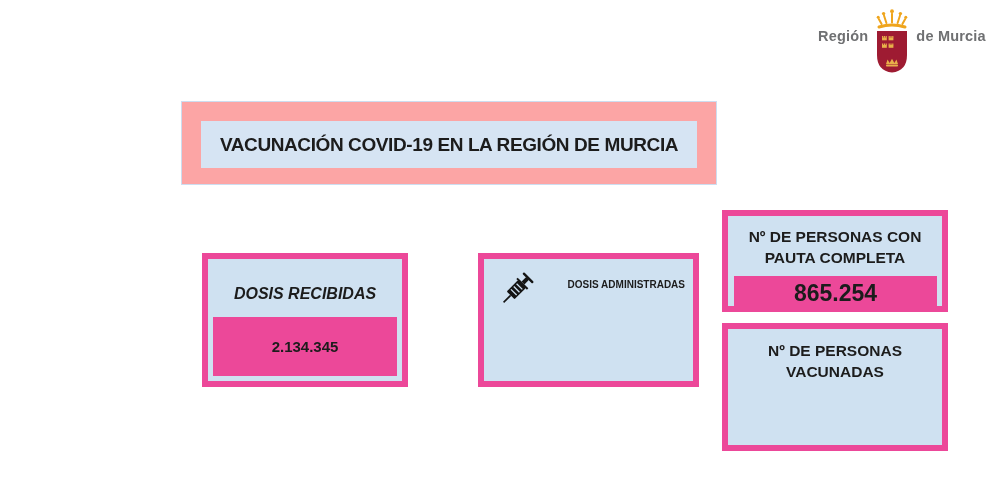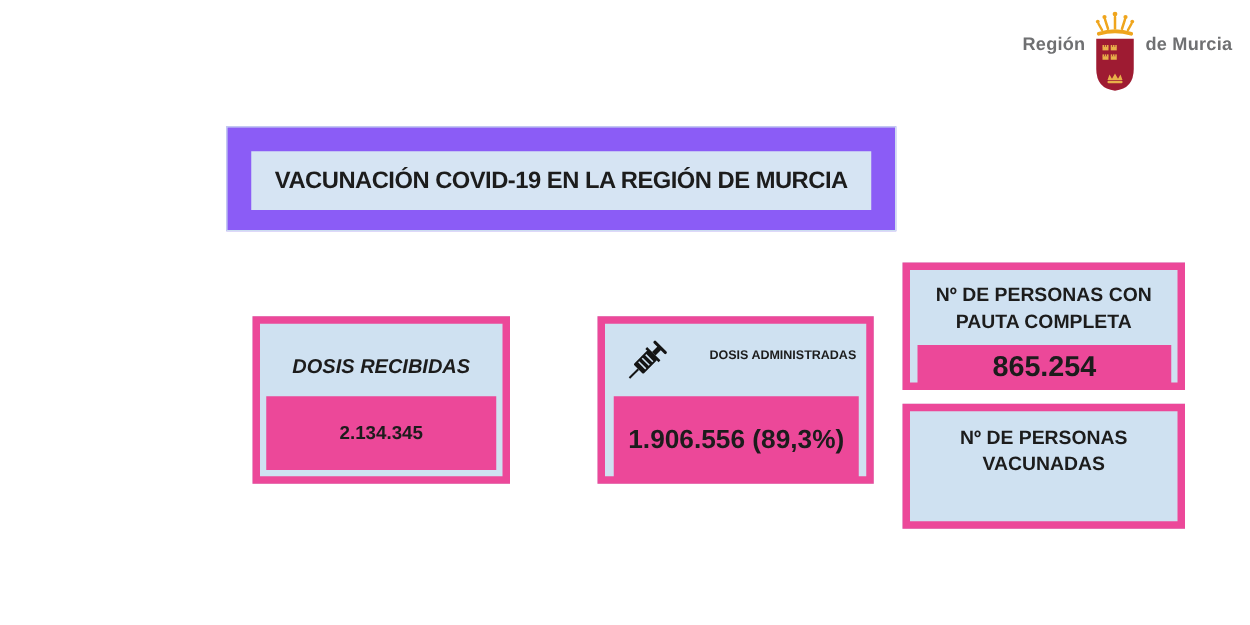--- a/index.html
+++ b/index.html
@@ -17,21 +17,21 @@
     display:flex;align-items:flex-start;gap:7px;
   }
   .logo .logo-text{
     font-size:14.5px;font-weight:600;color:#6f7072;
     margin-top:20px;letter-spacing:0.2px;
   }
 
   
   .banner{
     position:absolute;left:181px;top:101px;width:536px;height:84px;
-    background:#8b5cf6;
+    background:#fca5a5;
     border:1px solid #cdddf0;
     box-sizing:border-box;
   }
   .banner-inner{
     position:absolute;left:19px;top:19px;width:496px;height:47px;
     background:#d6e4f3;
     display:flex;align-items:center;justify-content:center;
   }
   .banner-title{
     font-size:19px;font-weight:700;color:#1c1c1c;
@@ -65,21 +65,21 @@
   }
   .card-administradas .card-label{
     text-align:right;font-size:10px;margin-top:5px;margin-left:12px;width:152px;
   }
   .card-administradas .value-box{left:7px;right:6px;top:58px;height:69px;font-size:21px;}
 
   .card-pauta{left:722px;top:210px;width:226px;height:102px;}
   .card-pauta .card-label{margin-top:10px;font-size:15.5px;padding:0 8px;}
   .card-pauta .value-box{left:6px;right:5px;top:60px;height:35px;font-size:23px;}
 
-  .card-vacunadas{left:722px;top:323px;width:226px;height:100px;}
+  .card-vacunadas{left:722px;top:323px;width:226px;height:128px;}
   .card-vacunadas .card-label{margin-top:11px;font-size:15.5px;padding:0 8px;}
   .card-vacunadas .value-box{left:6px;right:5px;top:60px;height:34px;font-size:23px;}
 
   
   .source{
     position:absolute;right:33px;top:462px;
     font-size:17px;color:#3d3d3d;white-space:pre;letter-spacing:0.1px;
   }
 
   .icon-wrap{flex:0 0 auto;}
@@ -168,23 +168,20 @@
             <g fill="#cfe1f1">
               <rect x="14.8" y="16" width="1.3" height="8"></rect>
               <rect x="18.8" y="16" width="1.3" height="8"></rect>
               <rect x="22.8" y="16" width="1.3" height="8"></rect>
             </g>
           </g>
         </svg>
       </span>
       <div class="card-label">DOSIS ADMINISTRADAS</div>
     </div>
-    <div class="value-box">
-      <span>1.906.556 (89,3%)</span>
-    </div>
   </div>
 
   <div class="card card-pauta">
     <div class="card-label">Nº DE PERSONAS CON PAUTA COMPLETA</div>
     <div class="value-box">
       <span>865.254</span>
     </div>
   </div>
 
   <div class="card card-vacunadas">

